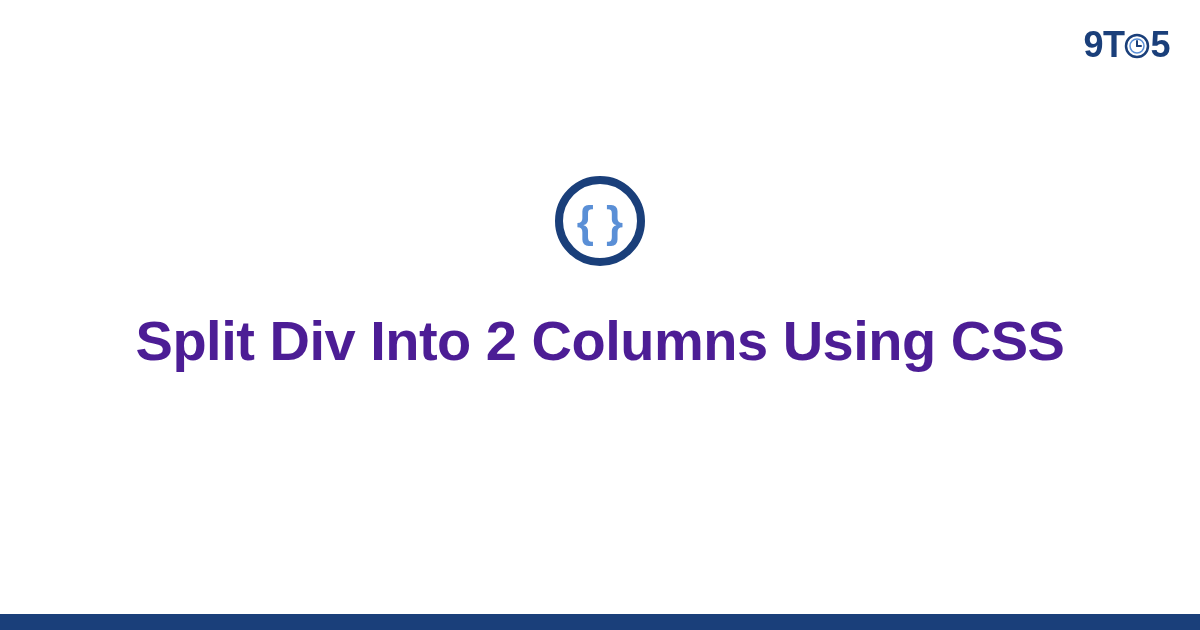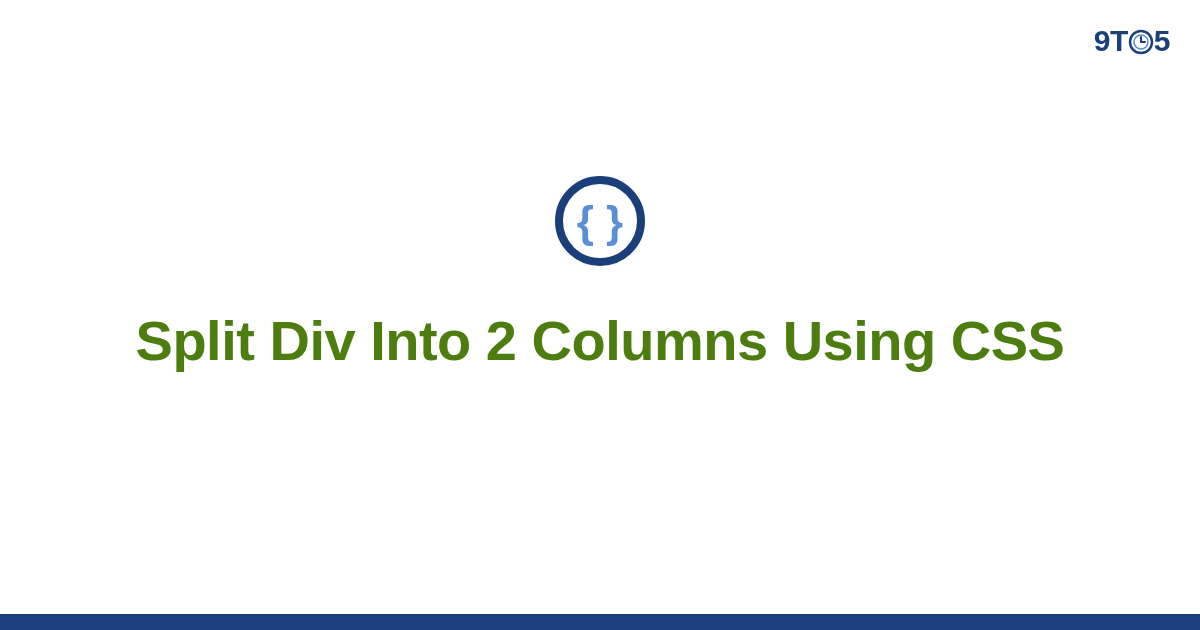--- a/index.html
+++ b/index.html
@@ -12,21 +12,21 @@
       height: 630px;
       font-family: -apple-system, BlinkMacSystemFont, "Segoe UI", Helvetica, Arial, sans-serif;
       background: #ffffff;
       position: relative;
       overflow: hidden;
     }
     .logo-wrap {
       position: absolute;
       top: 24px;
       right: 30px;
-      font-size: 30px;
+      font-size: 36px;
       font-weight: 600;
       letter-spacing: -0.5px;
       display: flex;
       align-items: center;
     }
     .logo-9t {
       color: #1a3f7a;
       font-weight: 700;
     }
     .logo-clock {
@@ -56,21 +56,21 @@
       justify-content: center;
       padding-bottom: 20px;
     }
     .badge {
       margin-bottom: 36px;
       margin-top: -60px;
     }
     .title {
       font-size: 56px;
       font-weight: 700;
-      color: #4d7c0f;
+      color: #4c1d95;
       text-align: center;
       line-height: 1.2;
       max-width: 1000px;
       letter-spacing: -0.5px;
     }
     .footer-bar {
       position: absolute;
       bottom: 0;
       left: 0;
       right: 0;

